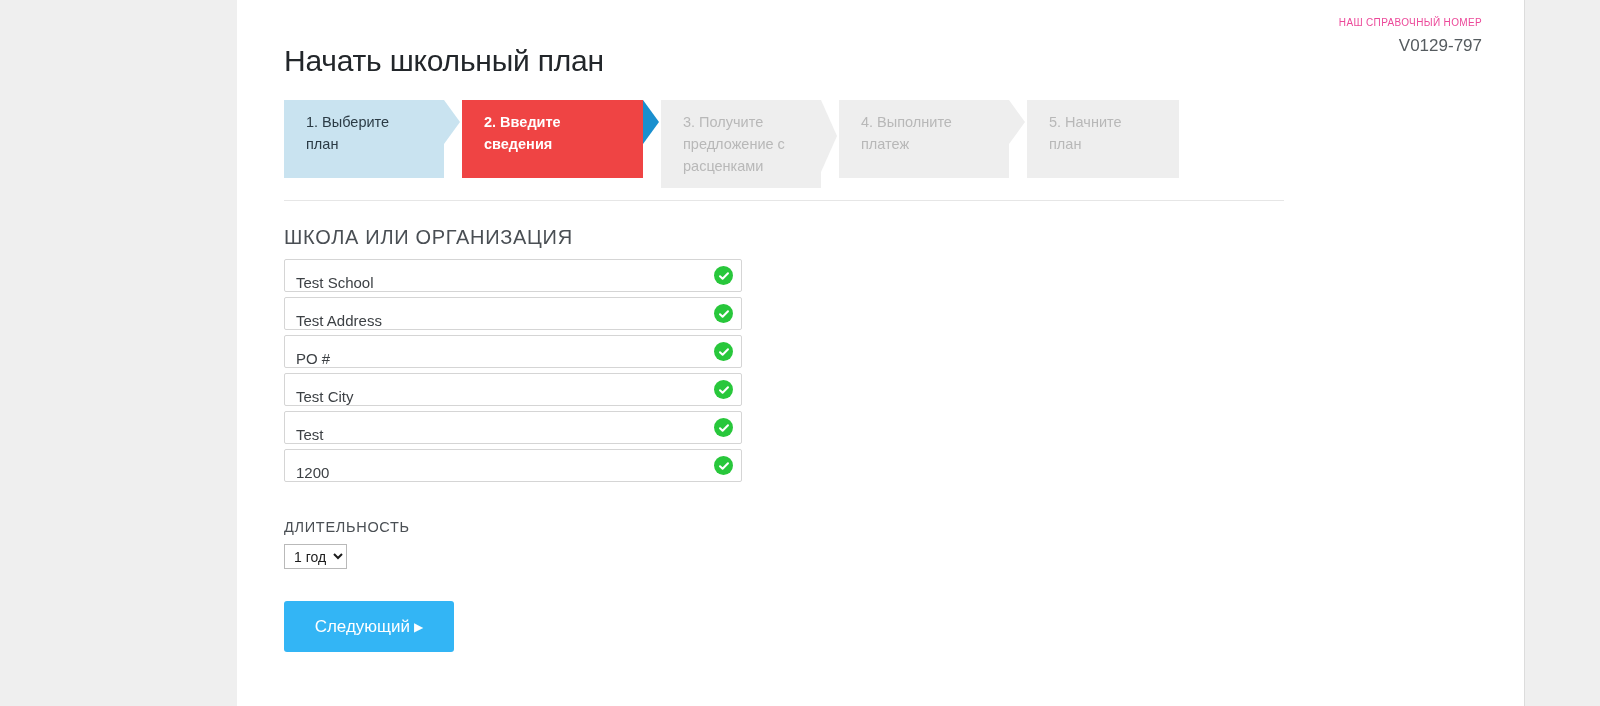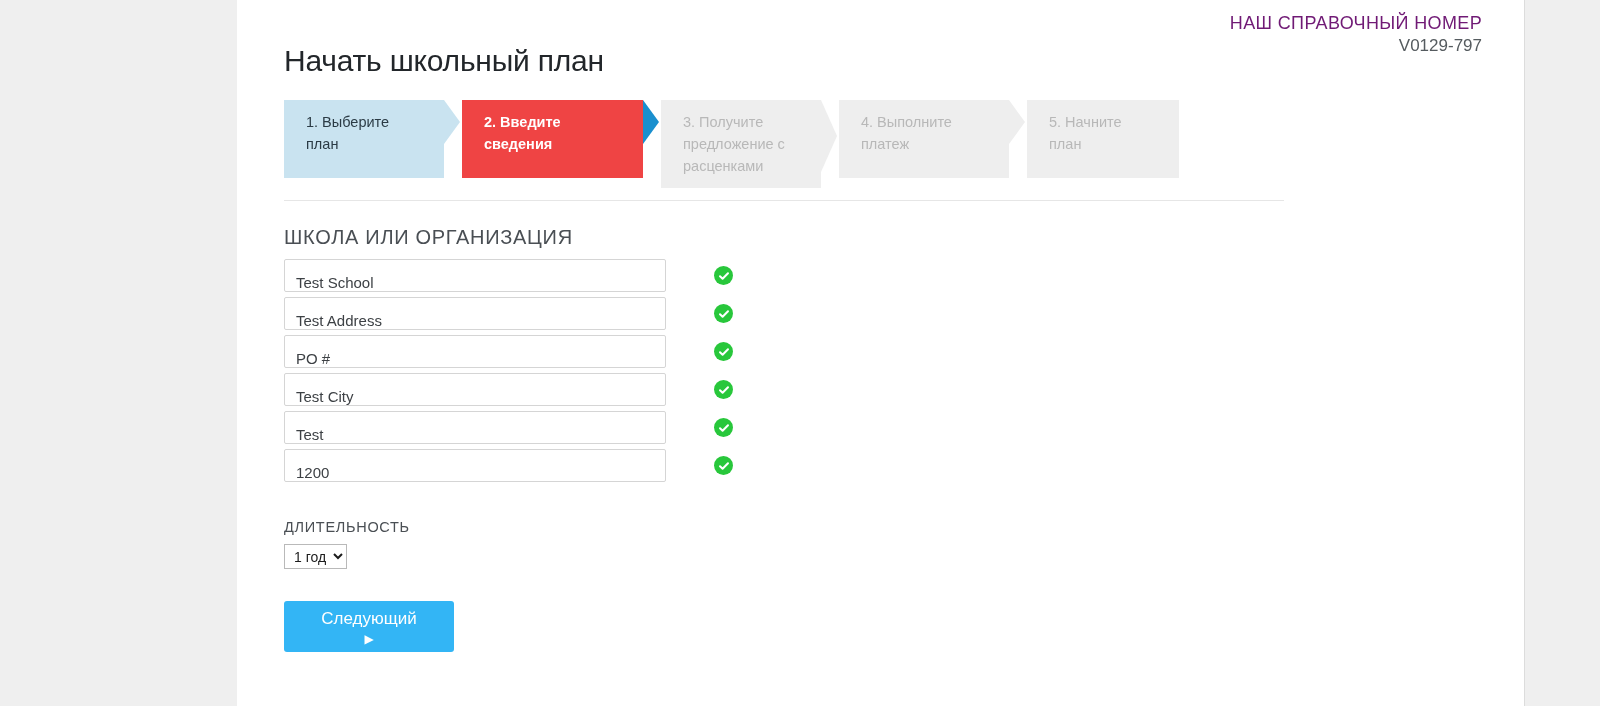--- a/index.html
+++ b/index.html
@@ -35,23 +35,23 @@
   }
 
   
   .ref-block {
     position: absolute;
     right: 42px;
     top: 14px;
     text-align: right;
   }
   .ref-label {
-    font-size: 18px;
+    font-size: 10px;
     letter-spacing: 0.35px;
-    color: #701a75;
+    color: #ec4899;
     line-height: 18px;
     white-space: nowrap;
   }
   .ref-value {
     font-size: 17px;
     color: #555b5f;
     line-height: 23px;
     margin-top: 2px;
     white-space: nowrap;
   }
@@ -161,21 +161,21 @@
   }
 
   .field-row {
     position: relative;
     width: 458px;
     height: 33px;
     margin-bottom: 5px;
   }
   .field-input {
     box-sizing: border-box;
-    width: 382px;
+    width: 458px;
     height: 33px;
     border: 1px solid #d5d5d5;
     border-radius: 2px;
     background: #ffffff;
     font-family: "Liberation Sans", "DejaVu Sans", sans-serif;
     font-size: 15px;
     color: #3d4145;
     padding: 13px 44px 0 11px;
     outline: none;
   }
@@ -264,21 +264,20 @@
     background: #33b5f5;
     color: #ffffff;
     font-family: "Liberation Sans", "DejaVu Sans", sans-serif;
     font-size: 17px;
     cursor: pointer;
     display: inline-flex;
     align-items: center;
     justify-content: center;
     gap: 4px;
     padding: 0;
-    flex-direction: column;
   }
   .next-button .caret { font-size: 12px; line-height: 1; }
 </style>
 </head>
 <body>
 
 <div class="page-canvas">
   <div class="content-sheet">
 
     <div class="ref-block">

